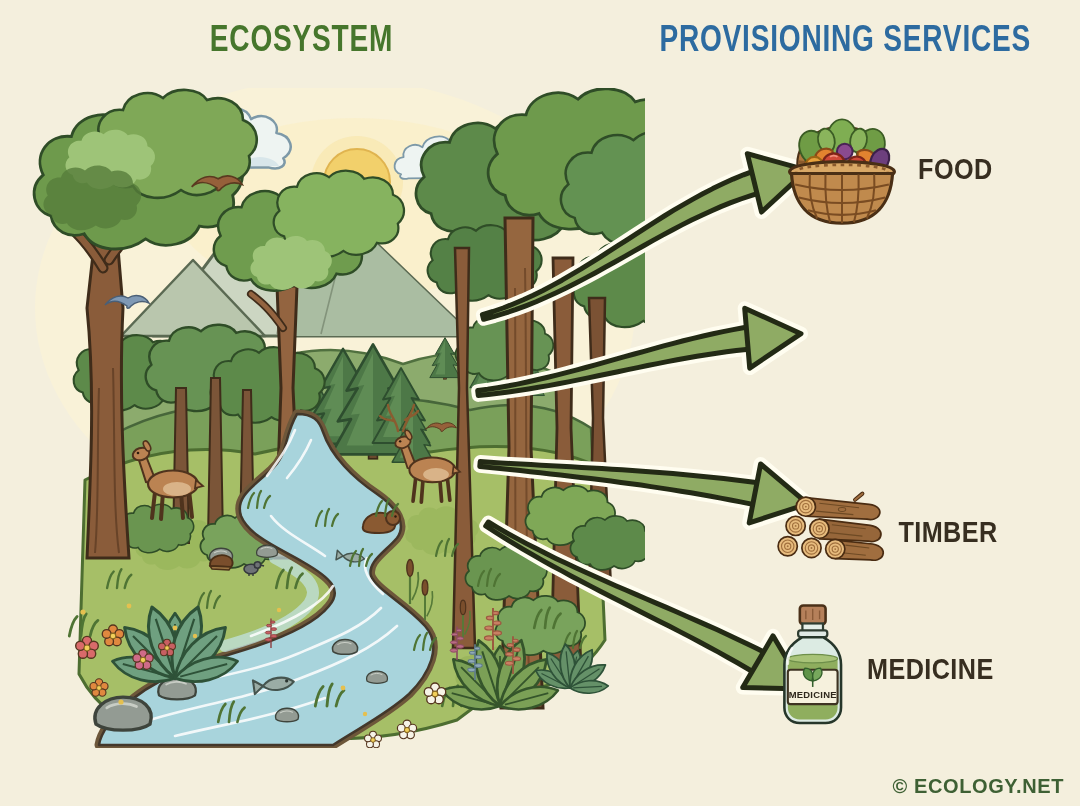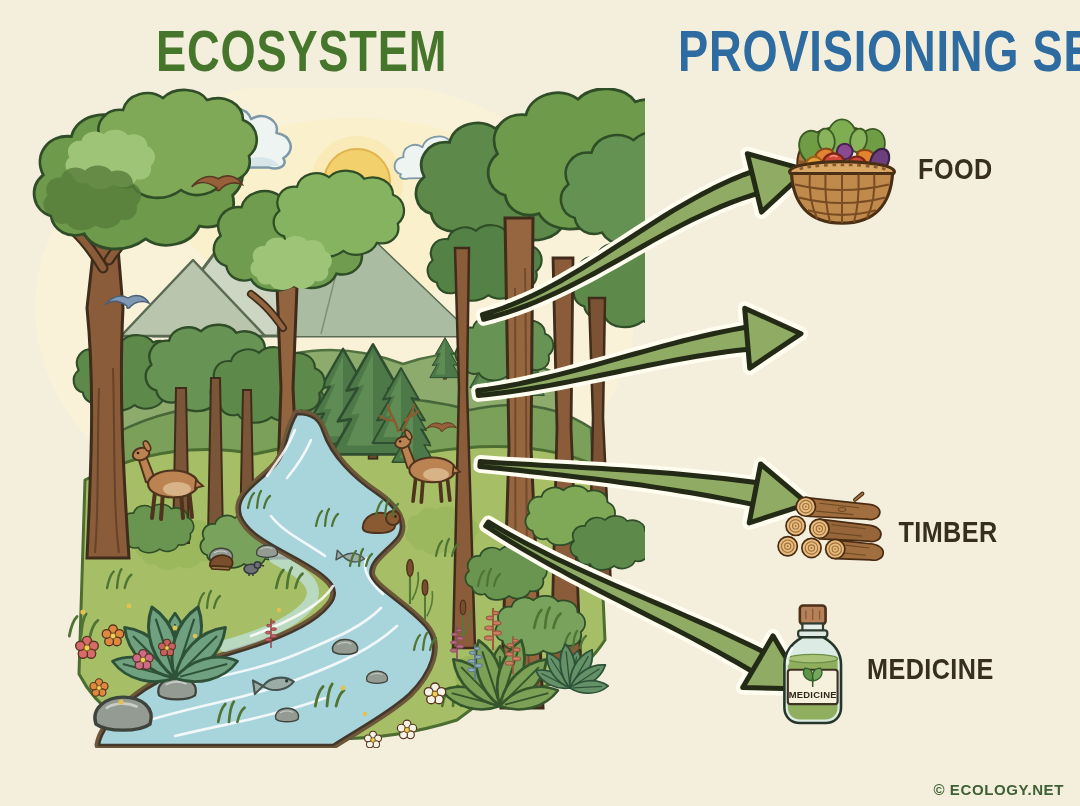--- a/index.html
+++ b/index.html
@@ -1,37 +1,37 @@
 <!DOCTYPE html>
 <html><head>
 <meta charset="utf-8">
 <style>
   html,body{margin:0;padding:0;}
   body{font-family:"Liberation Sans", sans-serif;}
   .stage{position:relative;width:1080px;height:806px;background:#f4efdd;overflow:hidden;}
 
-  .title{position:absolute;top:18px;font-weight:bold;font-size:58px;line-height:1.15;
+  .title{position:absolute;top:18px;font-weight:bold;font-size:36px;line-height:1.15;
          text-align:center;letter-spacing:1px;white-space:nowrap;}
   .title .tx{display:inline-block;transform:scaleX(0.78);transform-origin:center;}
   #ttl-eco{left:52px;width:500px;color:#46762c;}
   #ttl-srv{left:595px;width:500px;color:#2d6ba0;}
 
   .scene-wrap{position:absolute;left:25px;top:88px;width:620px;height:660px;}
 
   #arrows-svg{position:absolute;left:0;top:0;width:1080px;height:806px;pointer-events:none;}
 
   .service{position:absolute;left:773px;width:234px;display:flex;flex-direction:row;align-items:center;}
   .service .lbl{font-weight:bold;font-size:30px;color:#372e20;letter-spacing:.5px;
                 transform:scaleX(.84);white-space:nowrap;}
   #svc-food{top:100px;}      #svc-food .lbl{margin-top:2px;}
   #svc-water{top:286px;}     #svc-water .lbl{margin-top:8px;}
   #svc-timber{top:468px;}    #svc-timber .lbl{margin-top:6px;}
   #svc-medicine{top:602px;text-align:right;}  #svc-medicine .lbl{margin-top:6px;}
 
-  .credit{position:absolute;right:16px;bottom:8px;font-weight:bold;font-size:15px;
+  .credit{position:absolute;right:16px;bottom:8px;font-weight:bold;font-size:20px;
           color:#3e6034;letter-spacing:.6px;}
 </style>
 </head>
 <body>
 
 <div class="stage">
 
   <div class="title" id="ttl-eco">
     <span class="tx">ECOSYSTEM</span>
   </div>

